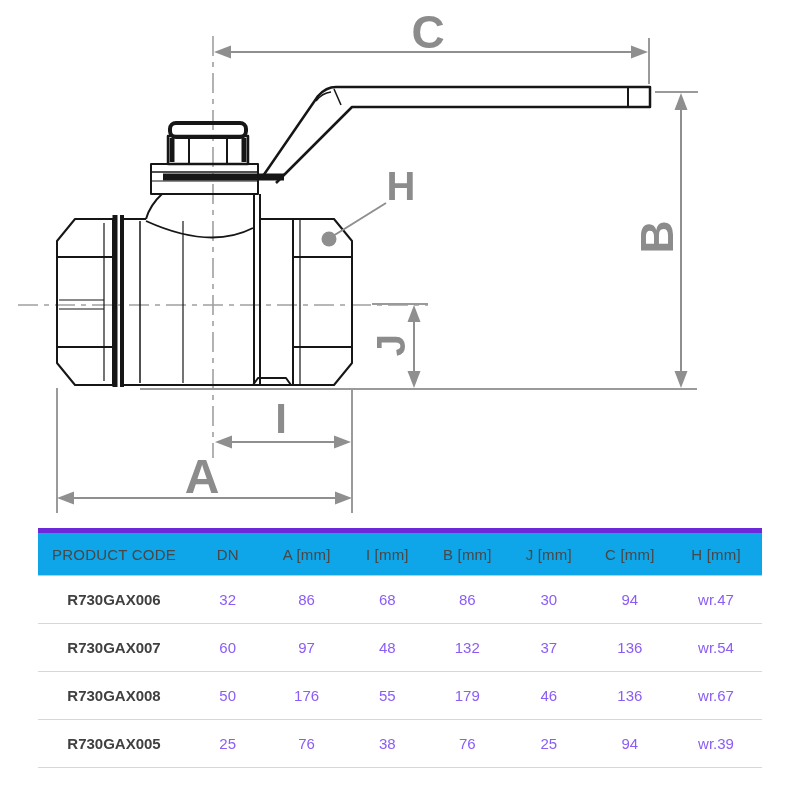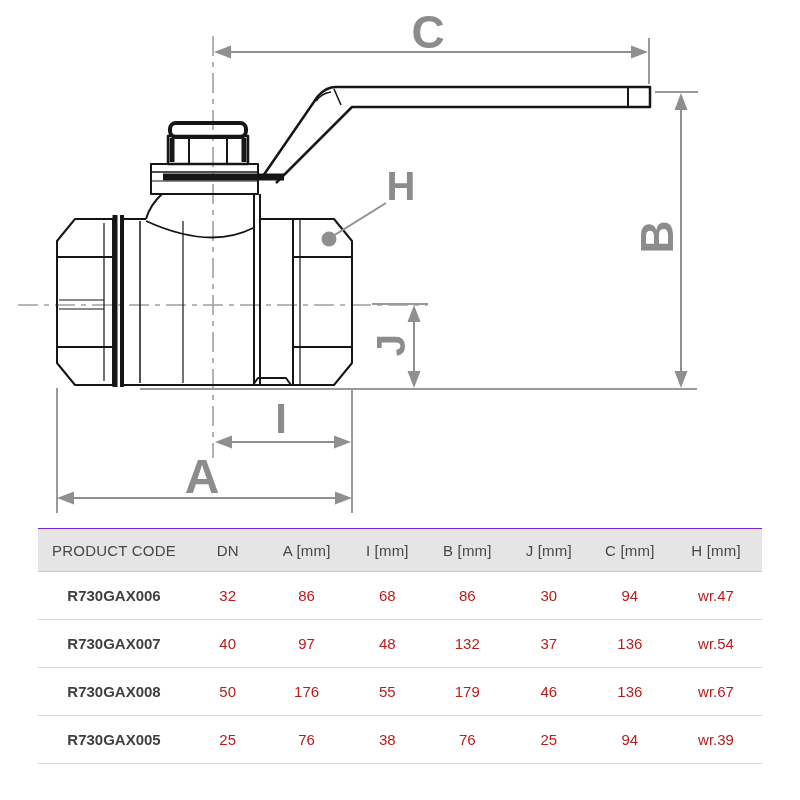--- a/index.html
+++ b/index.html
@@ -1,24 +1,24 @@
 <!DOCTYPE html>
 <html><head>
 <meta charset="utf-8">
 <style>
   html,body{margin:0;padding:0;background:#ffffff;}
   .stage{position:relative;width:800px;height:800px;background:#fff;overflow:hidden;
          font-family:"Liberation Sans",sans-serif;}
   .drawing-wrap{position:absolute;left:0;top:0;width:800px;height:520px;}
   svg text{font-family:"Liberation Sans",sans-serif;font-weight:bold;fill:#8c8c8c;}
   table.dims{border-collapse:collapse;table-layout:fixed;width:724px;margin:528px 0 0 38px;}
-  table.dims thead th{background:#e5e5e5;border-top:1px solid #6d28d9;border-bottom:1px solid #c9c9c9;
+  table.dims thead th{background:#0ea5e9;border-top:5px solid #6d28d9;border-bottom:1px solid #c9c9c9;
       height:40px;font-size:15px;font-weight:normal;color:#474747;letter-spacing:.2px;text-align:center;}
   table.dims td{height:45px;text-align:center;border-bottom:1px solid #d7d7d7;
-      font-size:15px;color:#b91c1c;}
+      font-size:15px;color:#8b5cf6;}
   table.dims td.code{font-weight:bold;color:#404040;}
 </style>
 </head>
 <body>
 
 <div class="stage">
 
   <div class="drawing-wrap">
   <svg width="800" height="520" viewBox="0 0 800 520">
 
@@ -146,21 +146,21 @@
         <td>32</td>
         <td>86</td>
         <td>68</td>
         <td>86</td>
         <td>30</td>
         <td>94</td>
         <td>wr.47</td>
       </tr>
       <tr>
         <td class="code">R730GAX007</td>
-        <td>40</td>
+        <td>60</td>
         <td>97</td>
         <td>48</td>
         <td>132</td>
         <td>37</td>
         <td>136</td>
         <td>wr.54</td>
       </tr>
       <tr>
         <td class="code">R730GAX008</td>
         <td>50</td>

